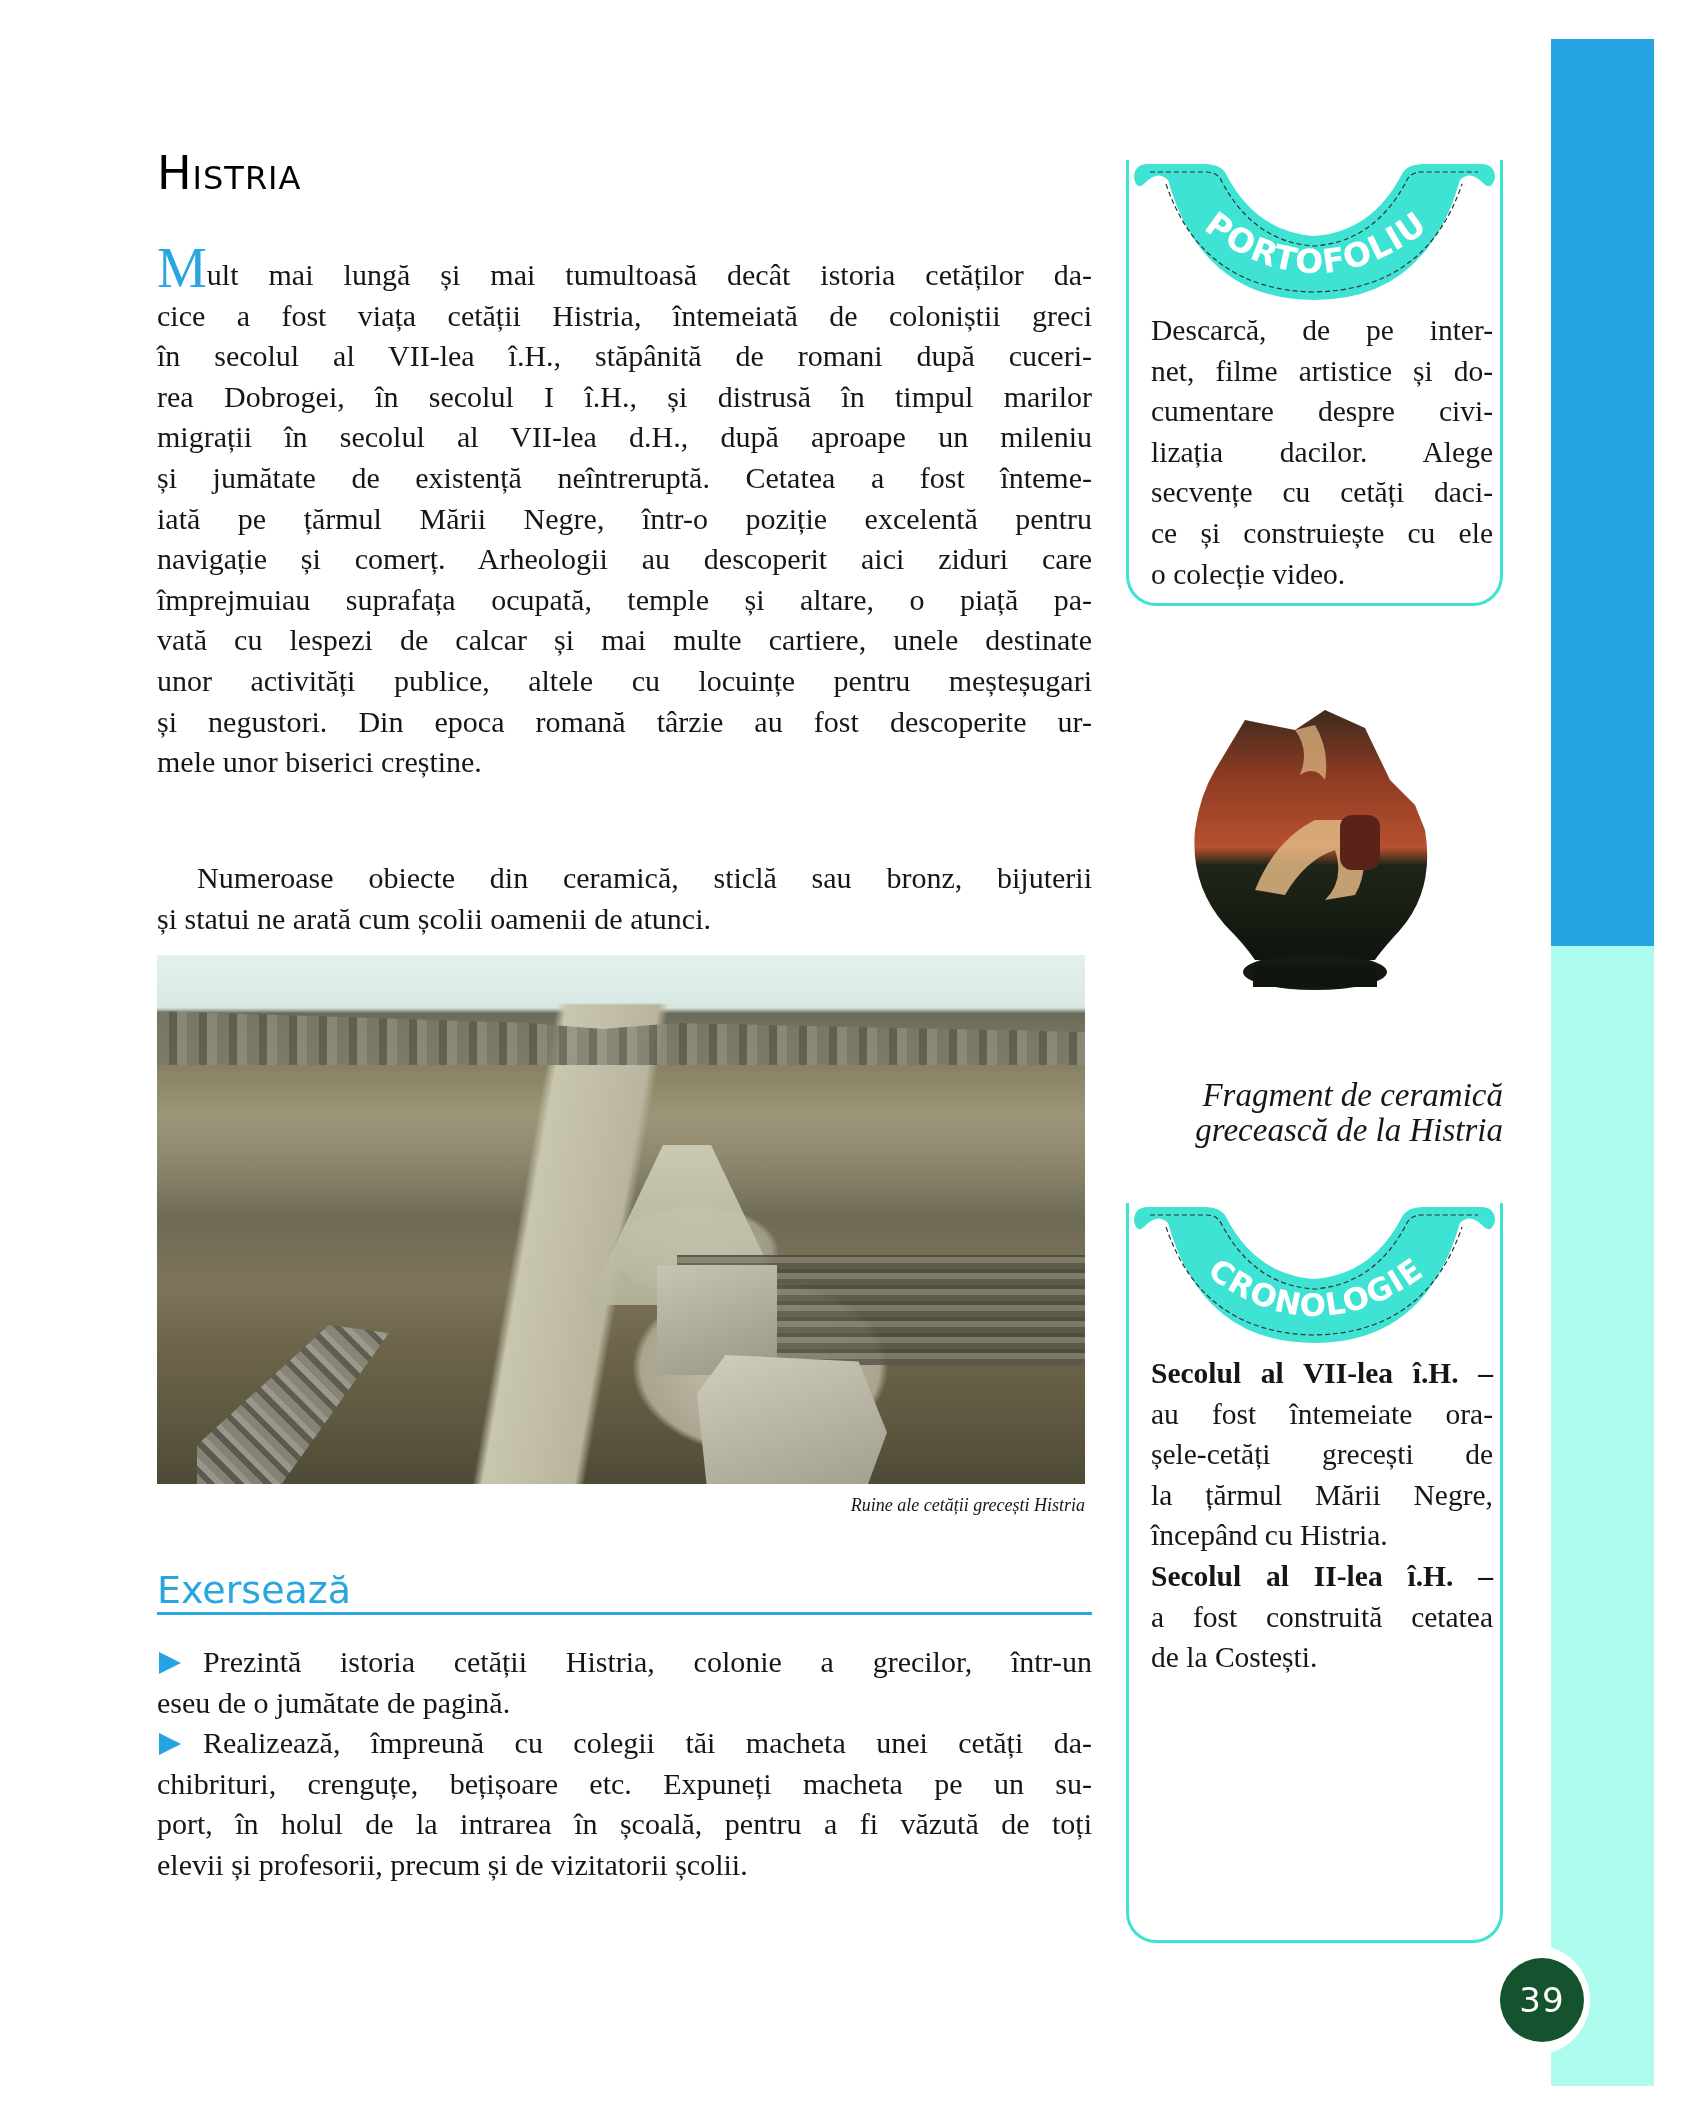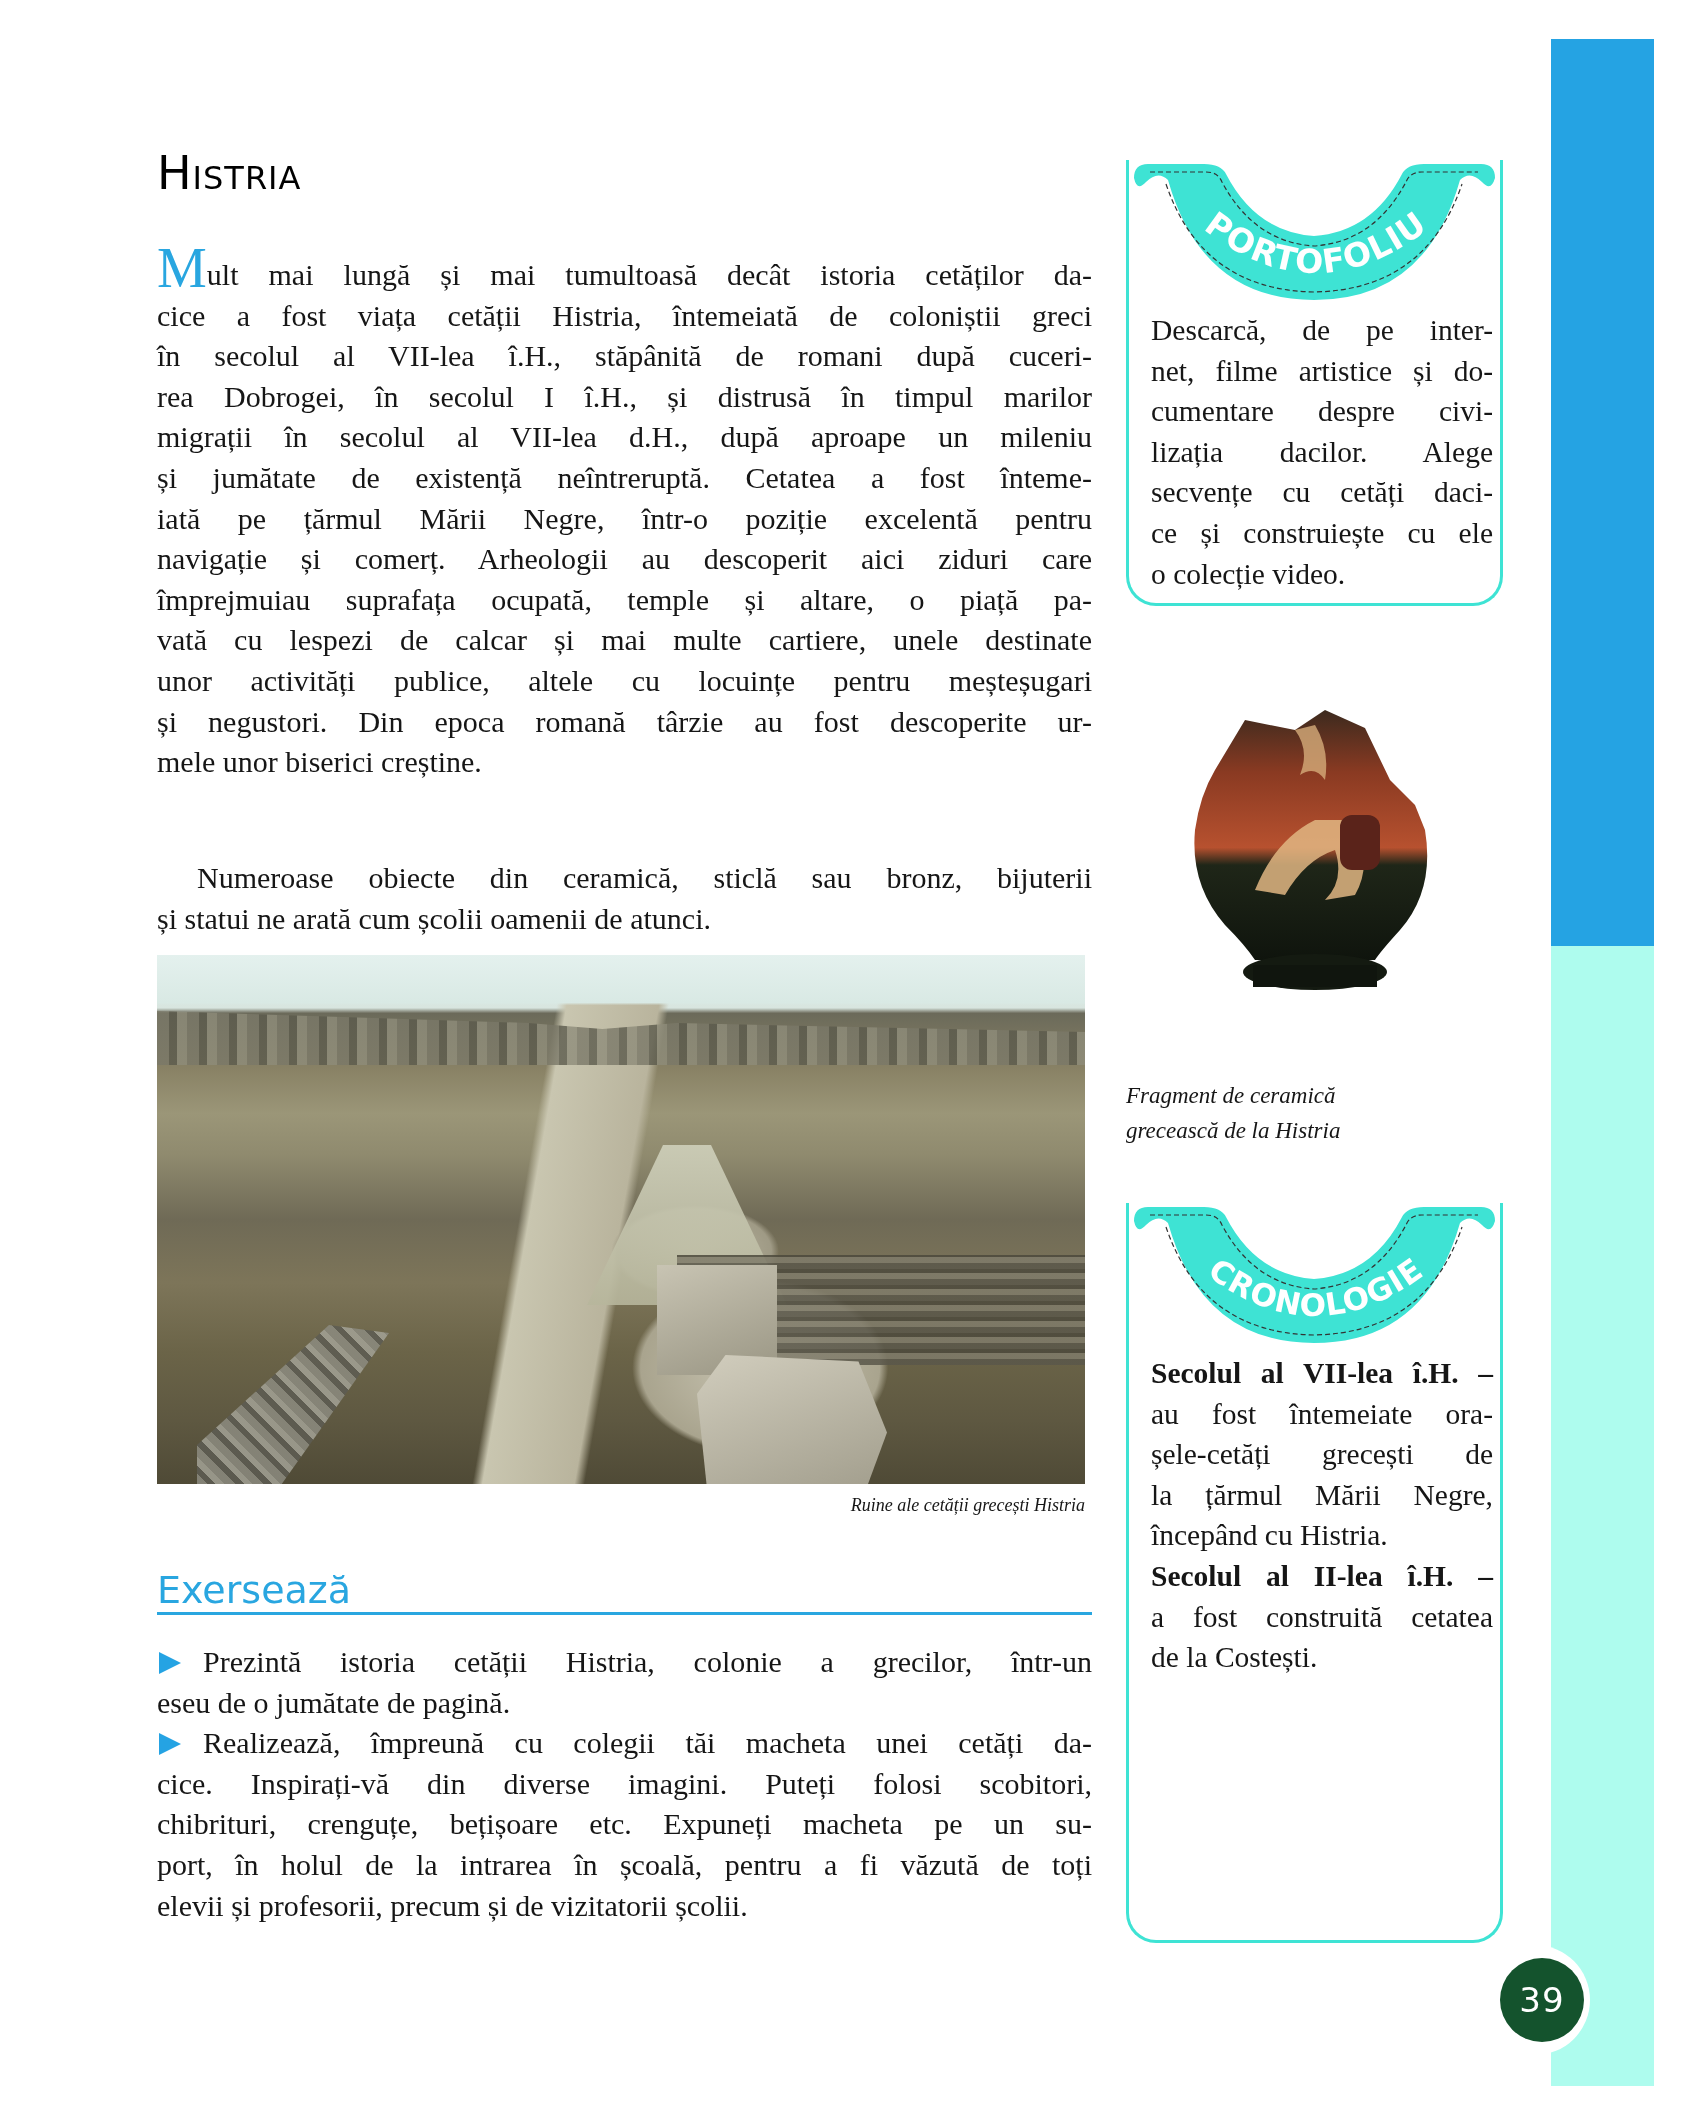--- a/index.html
+++ b/index.html
@@ -113,22 +113,22 @@
     position: absolute; left: 22px; width: 342px; font-size: 29.5px; line-height: 40.6px;
   }
   #portfolio-box { top: 160px; height: 446px; }
   #portfolio-text { top: 150px; }
   #chronology-box { top: 1203px; height: 740px; }
   #chronology-text { top: 150px; }
 
   
   #vase { left: 1175px; top: 690px; width: 280px; height: 320px; }
   #vase-caption {
-    left: 1126px; top: 1078px; width: 377px; text-align: left;
-    font-style: italic; font-size: 23px; line-height: 35px;
+    left: 1126px; top: 1078px; width: 377px; text-align: right;
+    font-style: italic; font-size: 33px; line-height: 35px;
   }
 </style>
 </head>
 <body>
 
 <div id="sidebar-blue" class="abs"></div>
 <div id="sidebar-cyan" class="abs"></div>
 <div id="page-num-ring" class="abs"></div>
 <div id="page-num" class="abs">39</div>
 
@@ -167,21 +167,20 @@
 
 <div id="exercise-heading" class="abs">Exersează</div>
 <div id="exercise-rule" class="abs"></div>
 <div id="exercises" class="abs">
   <div>
     <span class="line"><span class="bullet-arrow"></span><span>Prezintă istoria cetății Histria, colonie a grecilor, într-un</span></span>
     <span class="line last">eseu de o jumătate de pagină.</span>
   </div>
   <div>
     <span class="line"><span class="bullet-arrow"></span><span>Realizează, împreună cu colegii tăi macheta unei cetăți da-</span></span>
-    <span class="line">cice. Inspirați-vă din diverse imagini. Puteți folosi scobitori,</span>
     <span class="line">chibrituri, crenguțe, bețișoare etc. Expuneți macheta pe un su-</span>
     <span class="line">port, în holul de la intrarea în școală, pentru a fi văzută de toți</span>
     <span class="line last">elevii și profesorii, precum și de vizitatorii școlii.</span>
   </div>
 </div>
 
 <div id="portfolio-box" class="side-box">
   <svg class="banner" viewBox="0 0 377 150">
     <path d="M8,18 Q8,4 22,4 L78,4 Q95,4 100,14 Q130,72 188,76 Q246,72 276,14 Q281,4 298,4 L355,4 Q369,4 369,18 Q365,32 356,22 Q344,10 334,20 Q300,140 188,140 Q76,140 42,20 Q32,10 20,22 Q11,32 8,18 Z" fill="#3ee3d4"></path>
     <path d="M24,12 L80,12 Q92,12 96,22 Q128,82 188,86 Q248,82 280,22 Q284,12 296,12 L352,12 M40,24 Q76,130 188,132 Q300,130 336,24" fill="none" stroke="#333" stroke-width="1.2" stroke-dasharray="5,3"></path>

